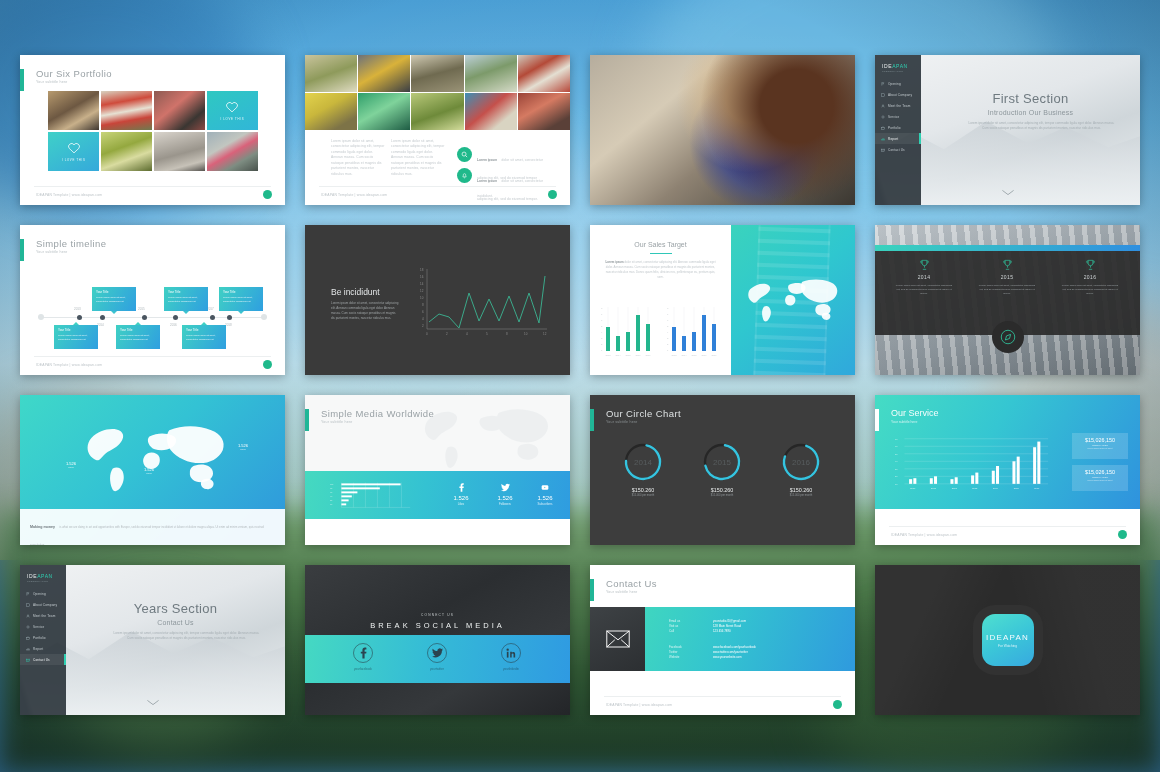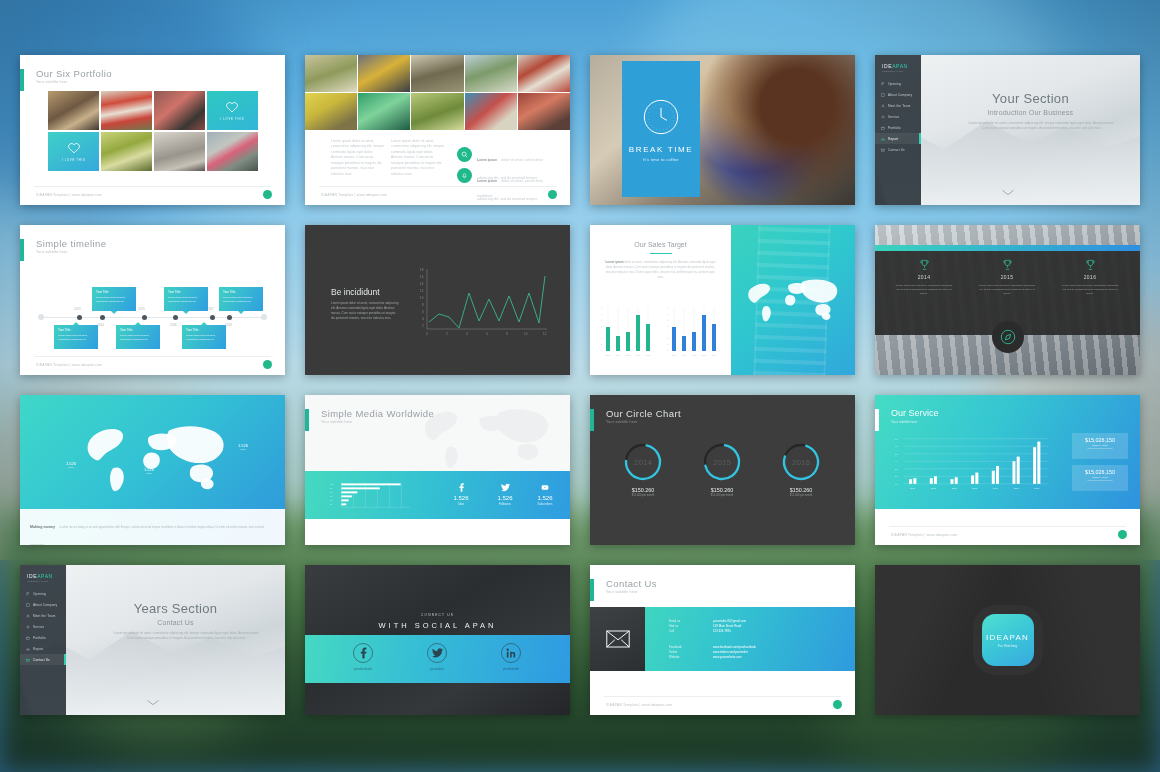--- a/index.html
+++ b/index.html
@@ -432,30 +432,20 @@
       <span style="font-size:3.2px;color:#8d9599;font-weight:700;">Lorem ipsum</span>
       <span class="lorem">dolor sit amet, consectetur adipiscing elit, sed do eiusmod tempor.</span>
     </div>
     <div class="s-footline"></div>
     <div class="s-footer">IDEAPAN Template | www.ideapan.com</div>
     <div class="s-dot"></div>
   </div>
 
   <div class="slide">
     <div class="bt-photo"></div>
-    <div class="bt-panel">
-      <svg width="40" height="40" viewBox="0 0 48 48">
-        <circle cx="24" cy="24" r="20" fill="none" stroke="#fff" stroke-width="1.2"></circle>
-        <circle cx="24" cy="24" r="15.5" fill="none" stroke="rgba(255,255,255,.5)" stroke-width=".6" stroke-dasharray="1 3.1"></circle>
-        <line x1="24" y1="24" x2="24" y2="13" stroke="#fff" stroke-width="1.2"></line>
-        <line x1="24" y1="24" x2="31" y2="28" stroke="#fff" stroke-width="1.2"></line>
-      </svg>
-      <div class="bt-t">BREAK TIME</div>
-      <div class="bt-s">It's time to coffee</div>
-    </div>
   </div>
 
   <div class="slide">
     <div class="sec-photo"></div>
     <div class="sec-mountain"></div>
     <div class="sb">
       <div class="sb-logo"><span>IDE</span><span style="color:#2fd0b2">APAN</span></div>
       <div class="sb-tag">PRESENTATION</div>
       <div style="margin-top:6px">
         <div class="sb-item">
@@ -501,21 +491,21 @@
           </div>
         <div class="sb-item">
             <svg class="sb-ico" viewBox="0 0 10 10">
               <rect x="1" y="2.8" width="8" height="5.2" fill="none" stroke="#9fb0b6" stroke-width="1"></rect>
               <path d="M1 2.8 5 6l4-3.2" fill="none" stroke="#9fb0b6" stroke-width="1"></path>
             </svg>
             <span class="sb-lbl">Contact Us</span>
           </div>
       </div>
     </div>
-    <div class="sec-title">Your Section</div>
+    <div class="sec-title">First Section</div>
     <div class="sec-sub">Introduction Our Business</div>
     <div class="sec-body">Lorem ipsum dolor sit amet, consectetur adipiscing elit, tempor commodo ligula eget dolor. Aenean massa. Cum sociis natoque penatibus et magnis dis parturient montes, nascetur ridiculus mus.</div>
     <svg class="chev" width="14" height="7" viewBox="0 0 20 10">
         <path d="M2 2l8 6 8-6" fill="none" stroke="#9aa4a9" stroke-width="1.3"></path>
       </svg>
   </div>
 
   <div class="slide">
     <div class="accent-bar"></div>
     <div class="s-title">Simple timeline</div>
@@ -982,21 +972,21 @@
     <div class="sec-sub">Contact Us</div>
     <div class="sec-body">Lorem ipsum dolor sit amet, consectetur adipiscing elit, tempor commodo ligula eget dolor. Aenean massa. Cum sociis natoque penatibus et magnis dis parturient montes, nascetur ridiculus mus.</div>
     <svg class="chev" width="14" height="7" viewBox="0 0 20 10">
         <path d="M2 2l8 6 8-6" fill="none" stroke="#9aa4a9" stroke-width="1.3"></path>
       </svg>
   </div>
 
   <div class="slide">
     <div class="cu-photo"></div>
     <div class="cu-small">CONNECT US</div>
-    <div class="cu-big">WITH SOCIAL APAN</div>
+    <div class="cu-big">BREAK SOCIAL MEDIA</div>
     <div class="cu-band"></div>
     <div class="cu-item" style="left:22px;">
       <div class="cu-ico">
         <svg width="9" height="12" viewBox="0 0 10 12">
             <path d="M6.2 12V6.6h1.8l.3-2.1H6.2V3.1c0-.6.2-1 1-1h1V.1C7.9.1 7.2 0 6.5 0 4.9 0 3.8 1 3.8 2.8v1.7H2v2.1h1.8V12z" fill="#2b4450"></path>
           </svg>
       </div>
       <div class="cu-lbl">yourfacebook</div>
     </div>
     <div class="cu-item" style="left:96px;">

